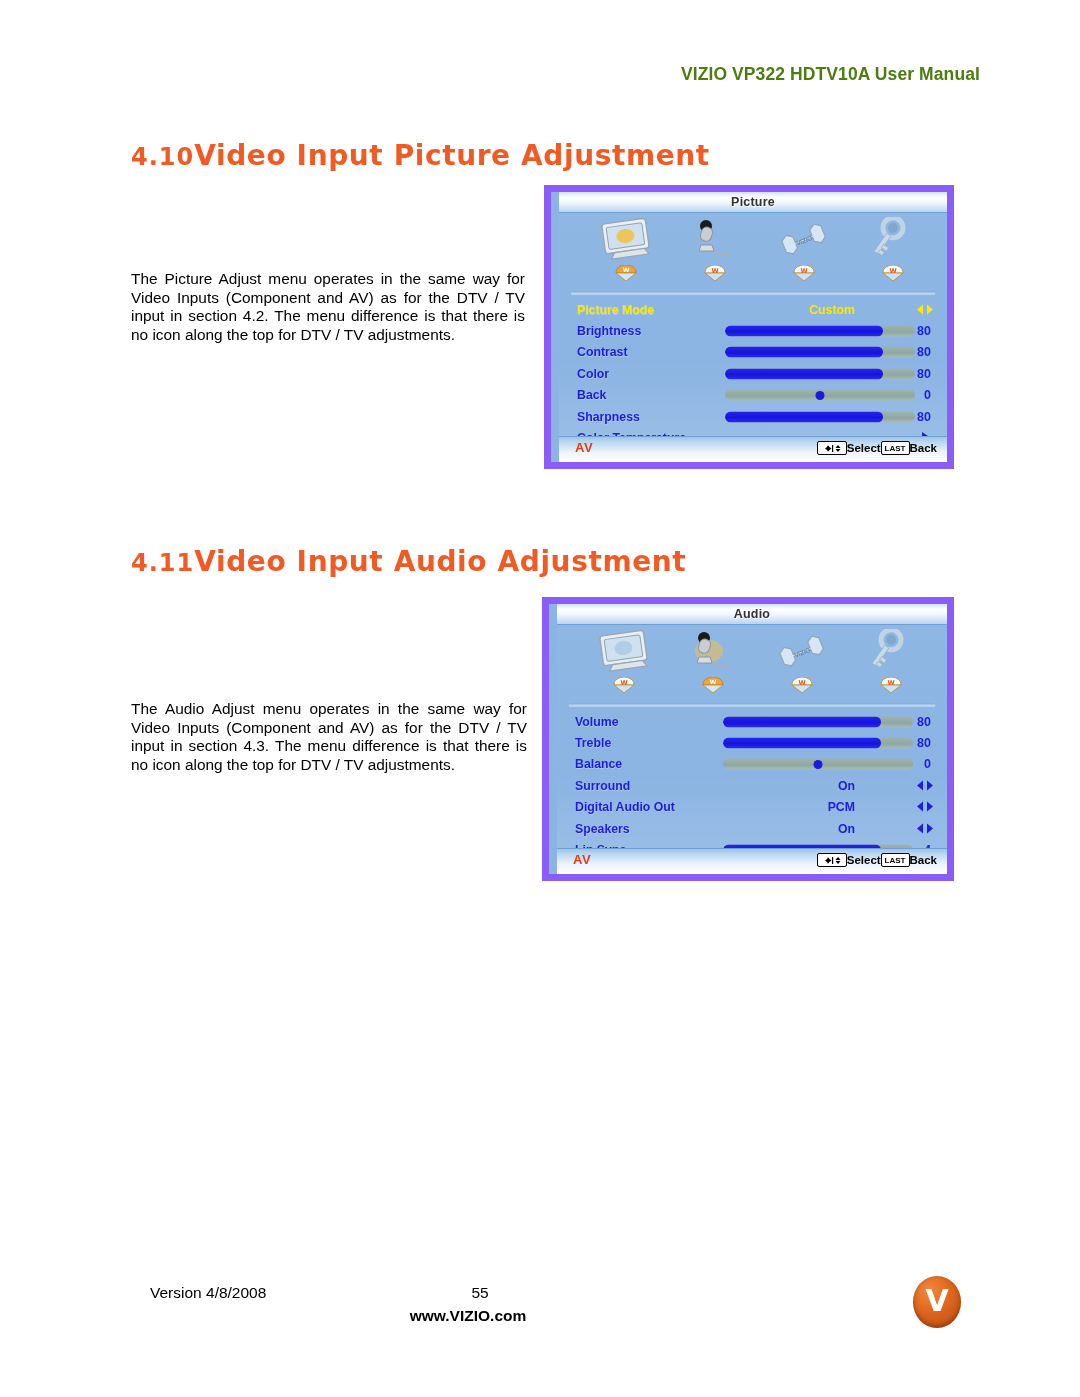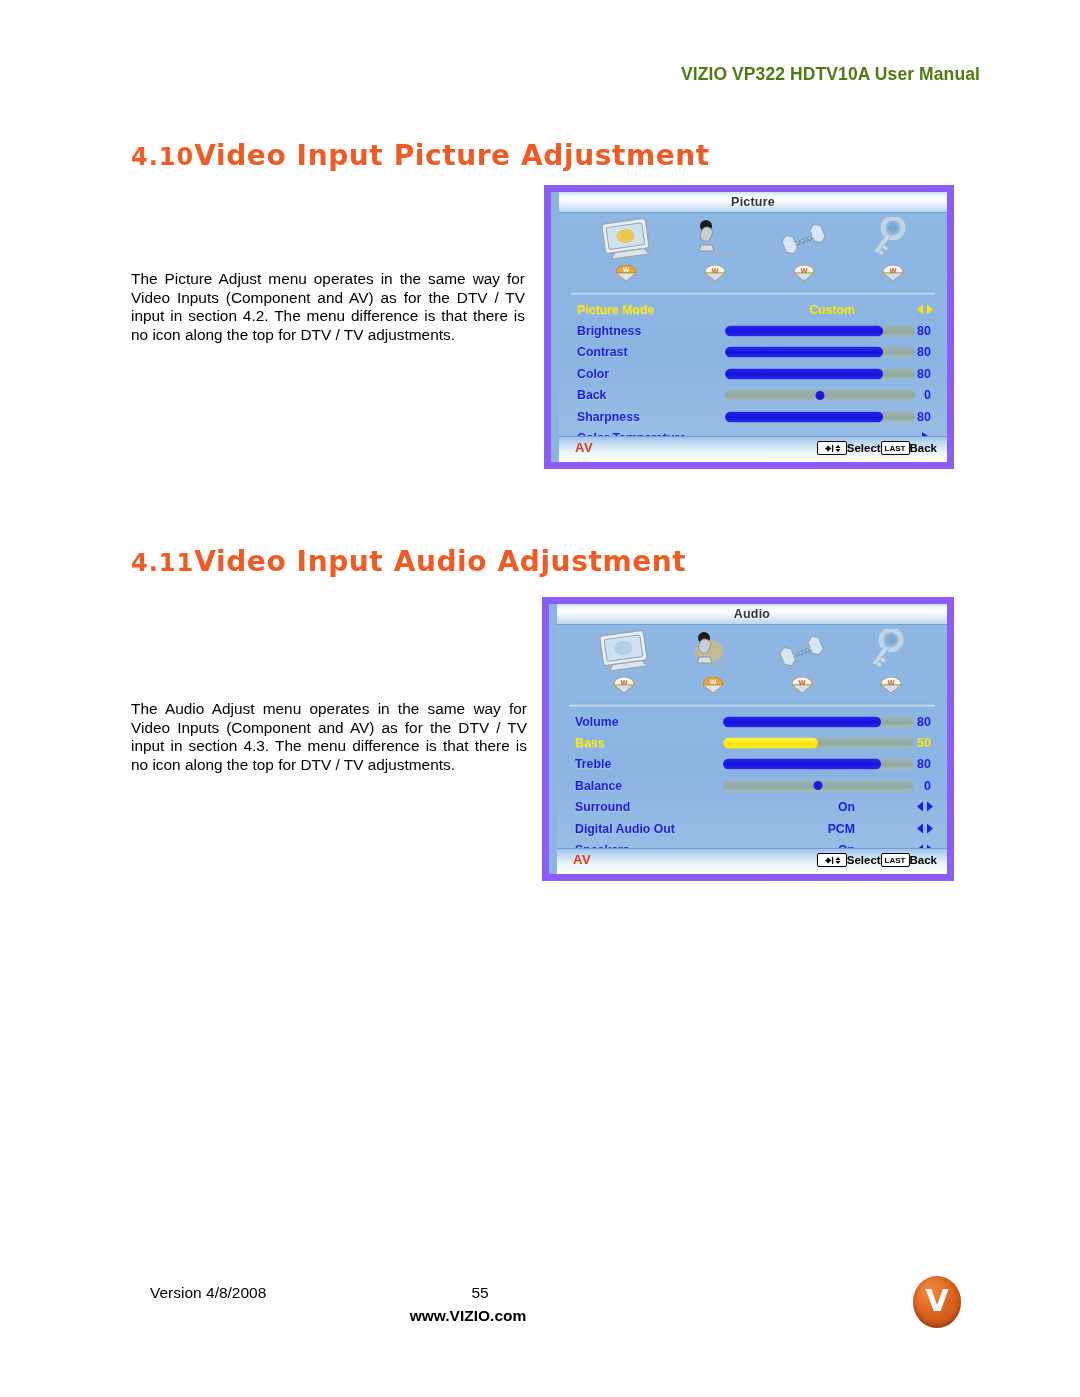--- a/index.html
+++ b/index.html
@@ -473,27 +473,20 @@
       </div>
 
       <div class="rows" id="rows-audio">
           <div class="row">
             <span class="lbl">Volume</span>
             <div class="slider">
               <div class="fill" style="width: 83%;"></div>
             </div>
             <span class="val">80</span>
           </div>
-          <div class="row sel">
-            <span class="lbl">Bass</span>
-            <div class="slider yellow">
-              <div class="fill" style="width: 50%;"></div>
-            </div>
-            <span class="val">50</span>
-          </div>
           <div class="row">
             <span class="lbl">Treble</span>
             <div class="slider">
               <div class="fill" style="width: 83%;"></div>
             </div>
             <span class="val">80</span>
           </div>
           <div class="row">
             <span class="lbl">Balance</span>
             <div class="slider">

